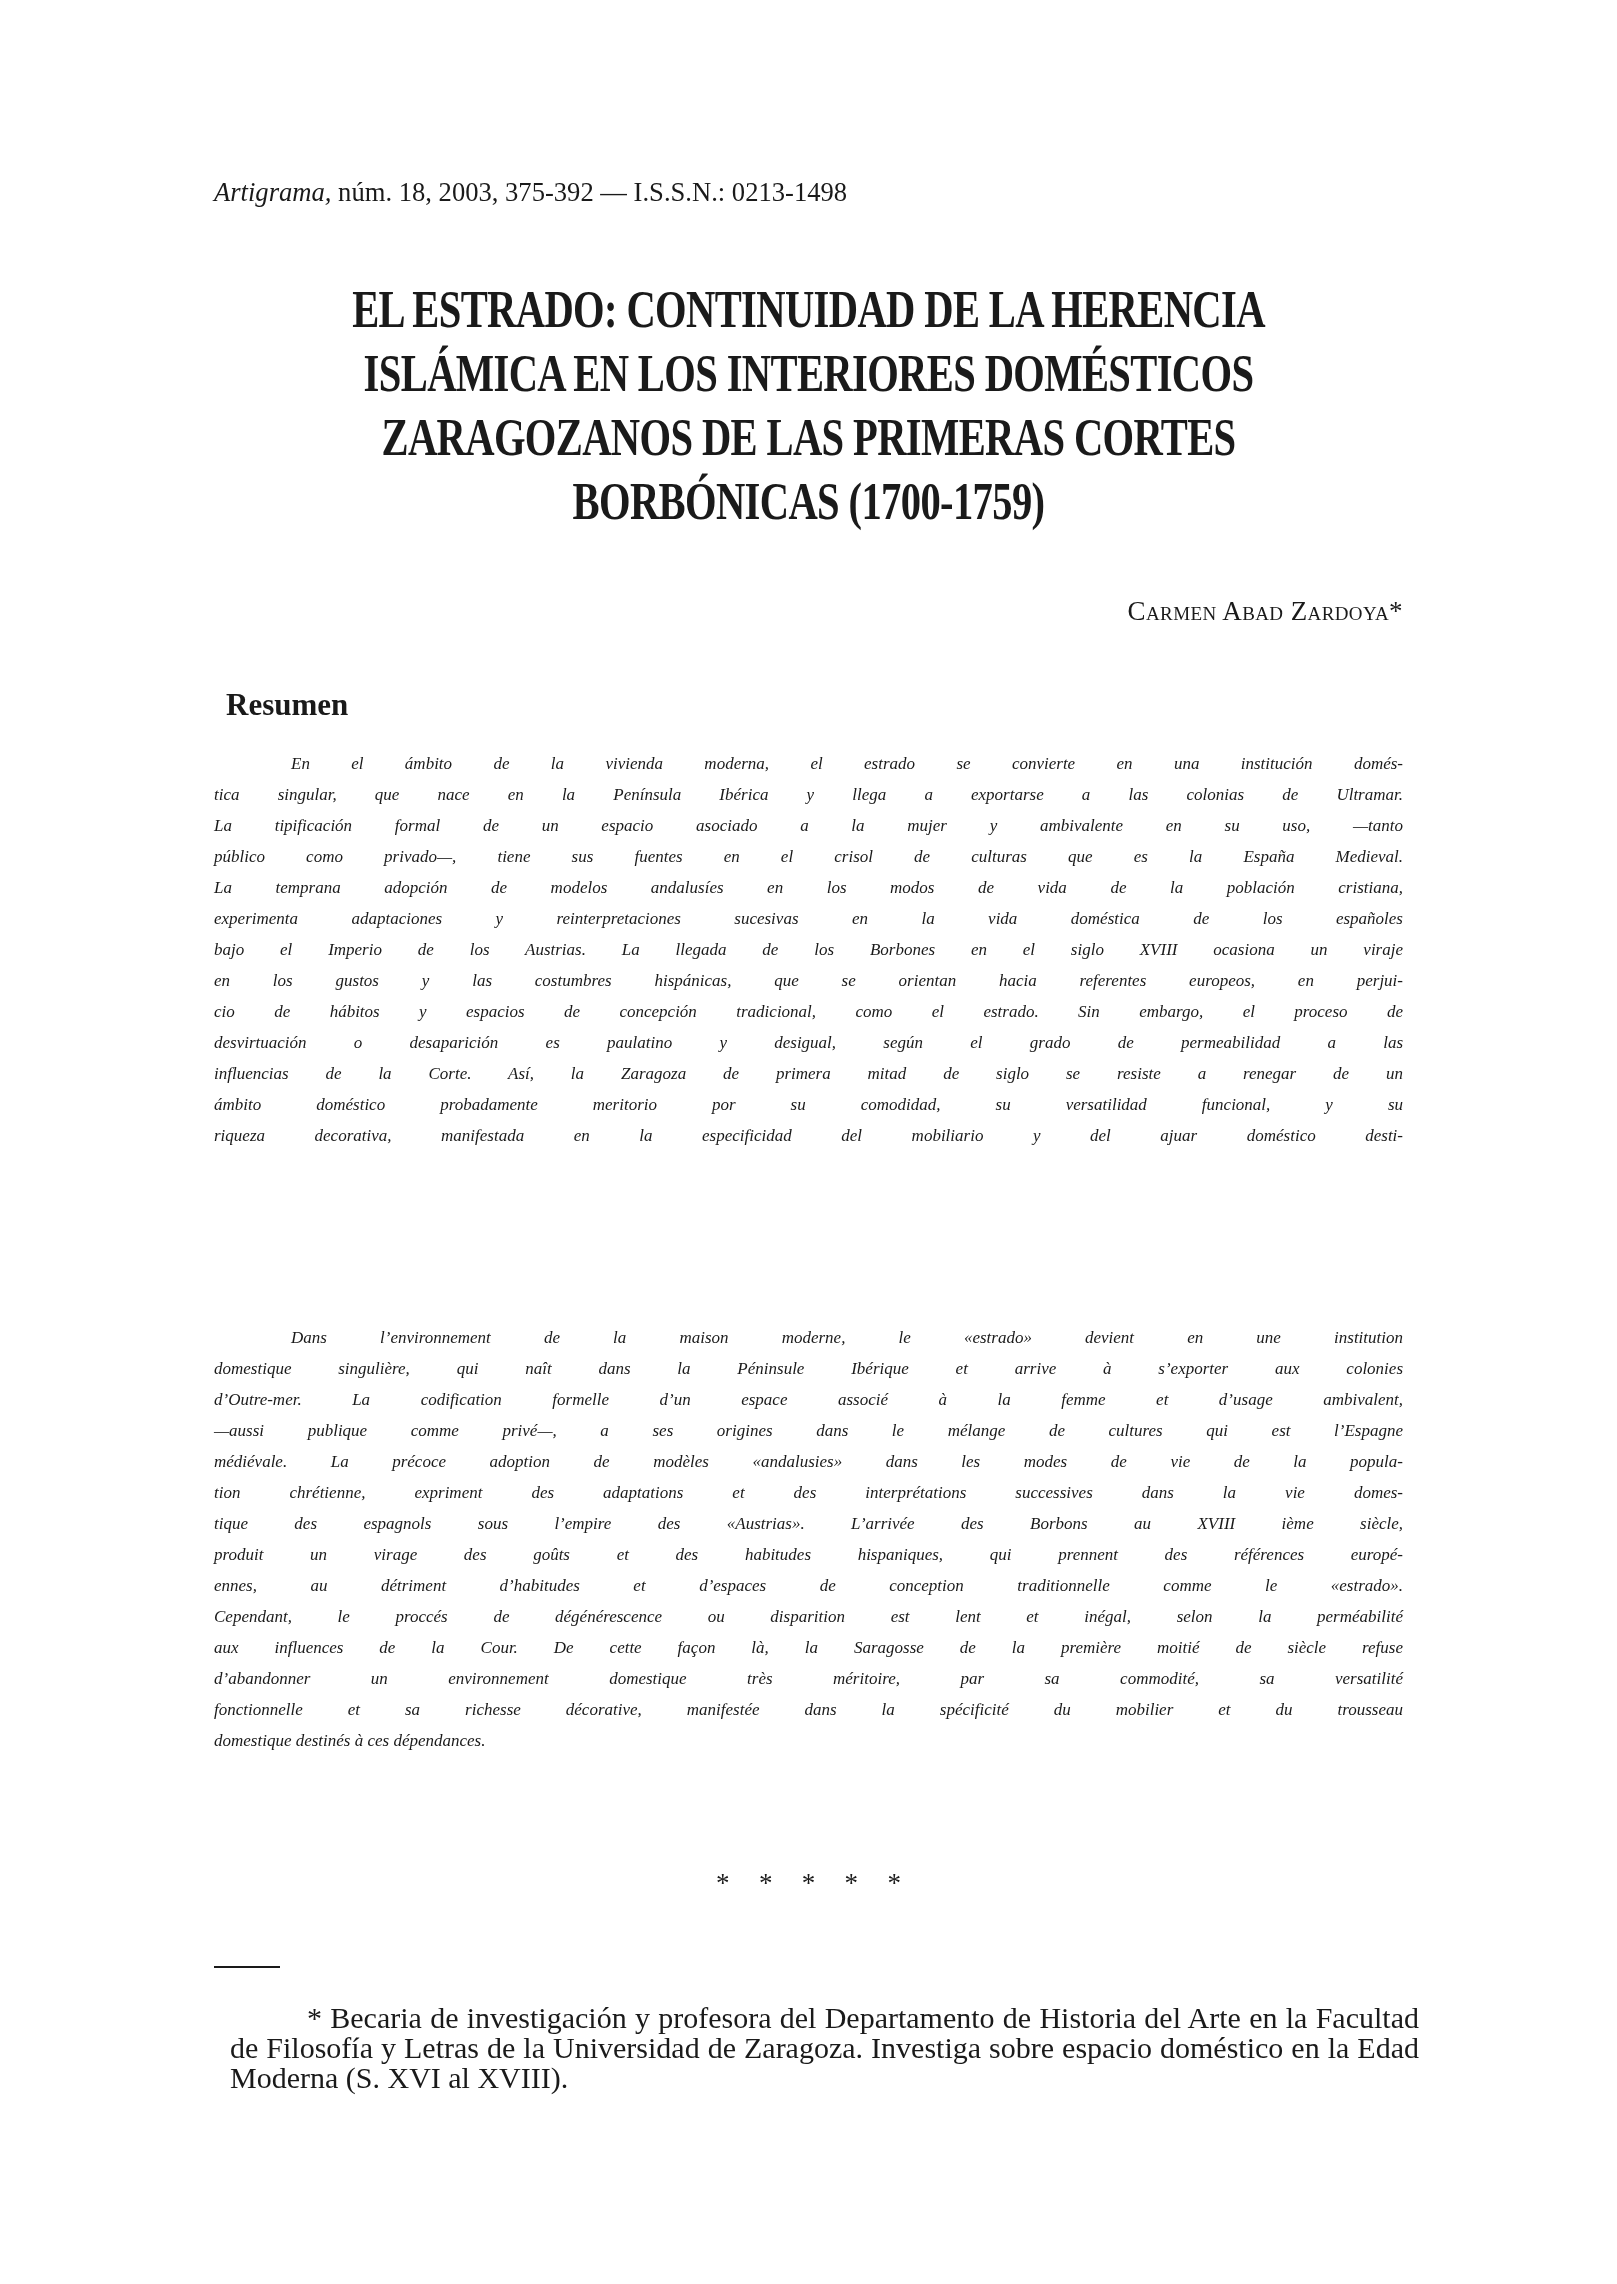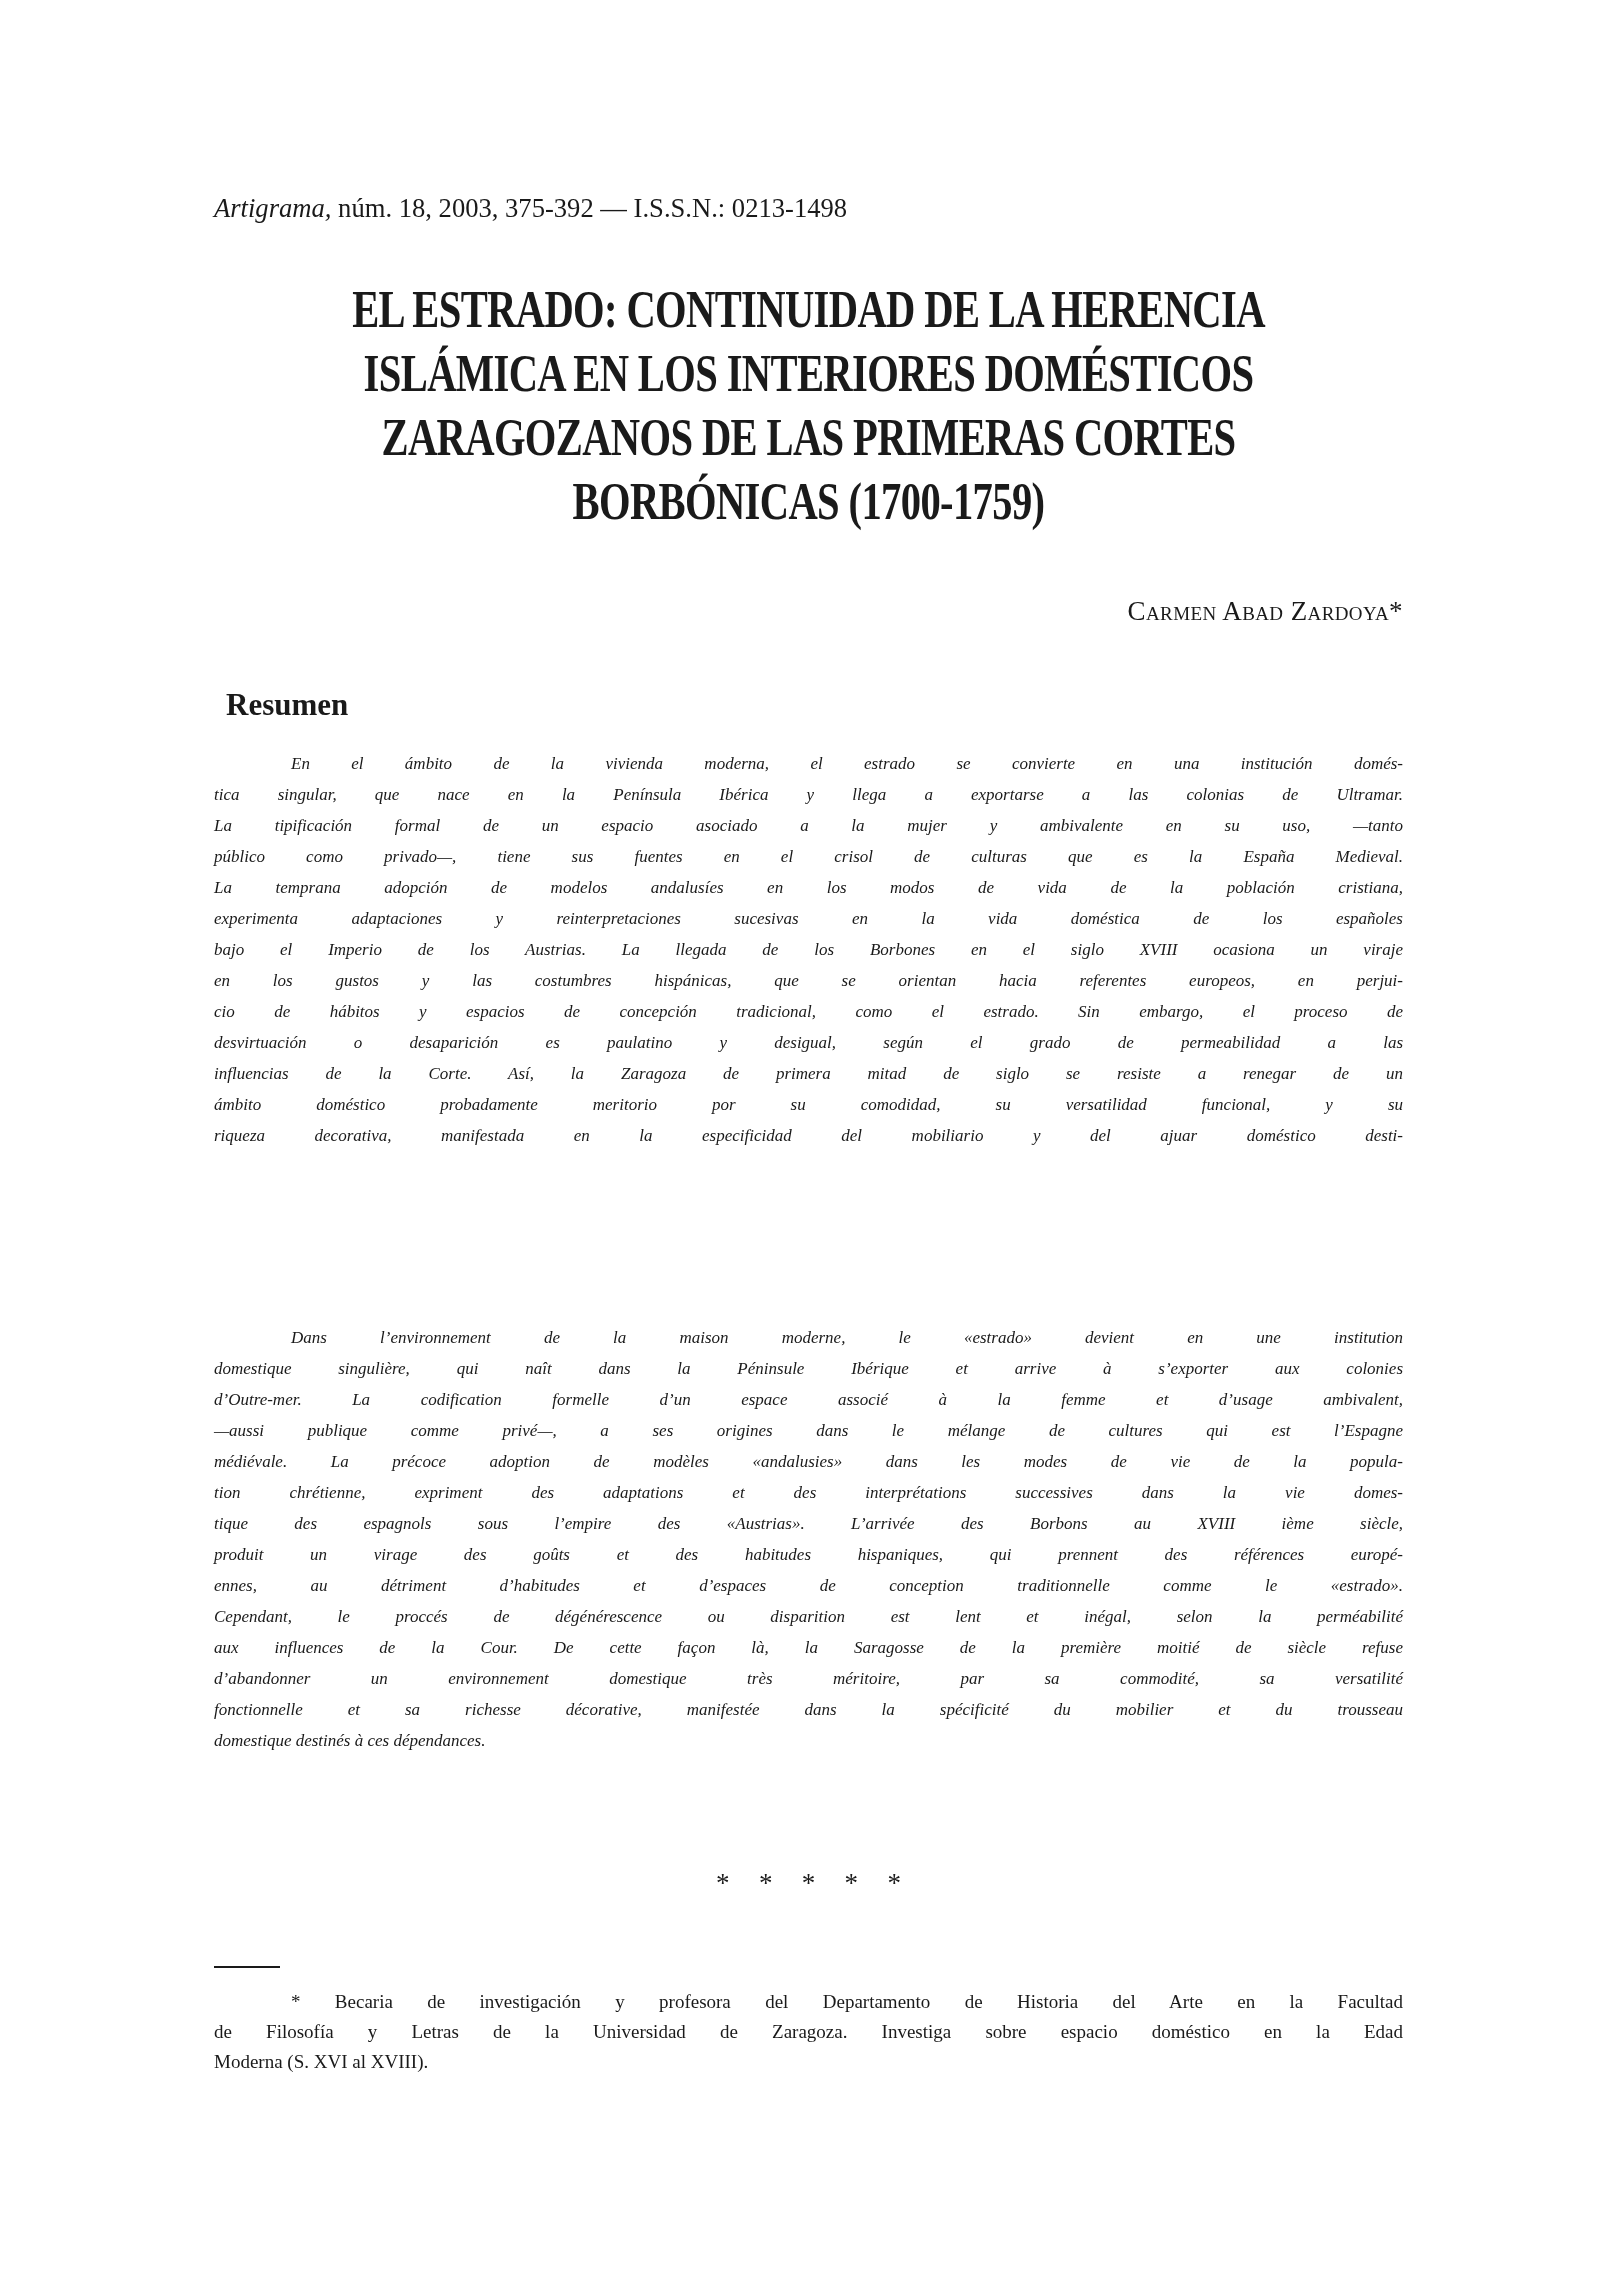--- a/index.html
+++ b/index.html
@@ -16,21 +16,21 @@
       font-family: "Liberation Serif", "DejaVu Serif", serif;
     }
     .page {
       position: absolute;
       left: 214px;
       top: 0;
       width: 1189px;
     }
     .running-head {
       position: absolute;
-      top: 192px;
+      top: 176px;
       left: 0;
       font-size: 26.6px;
       line-height: 32px;
       white-space: nowrap;
     }
     .running-head .journal {
       font-style: italic;
     }
     .title {
       position: absolute;
@@ -113,22 +113,22 @@
       left: 0;
       width: 66px;
       height: 0;
       border-top: 2.4px solid #1a1a1a;
     }
     .footnote {
       position: absolute;
       top: 1987px;
       left: 0;
       width: 1189px;
-      margin: 0;
-      font-size: 19px;
+      margin: 16px;
+      font-size: 30px;
       line-height: 30px;
     }
     .footnote .ln {
       display: block;
       text-align: justify;
       text-align-last: justify;
       white-space: nowrap;
     }
     .footnote .ln.indent {
       padding-left: 77px;

